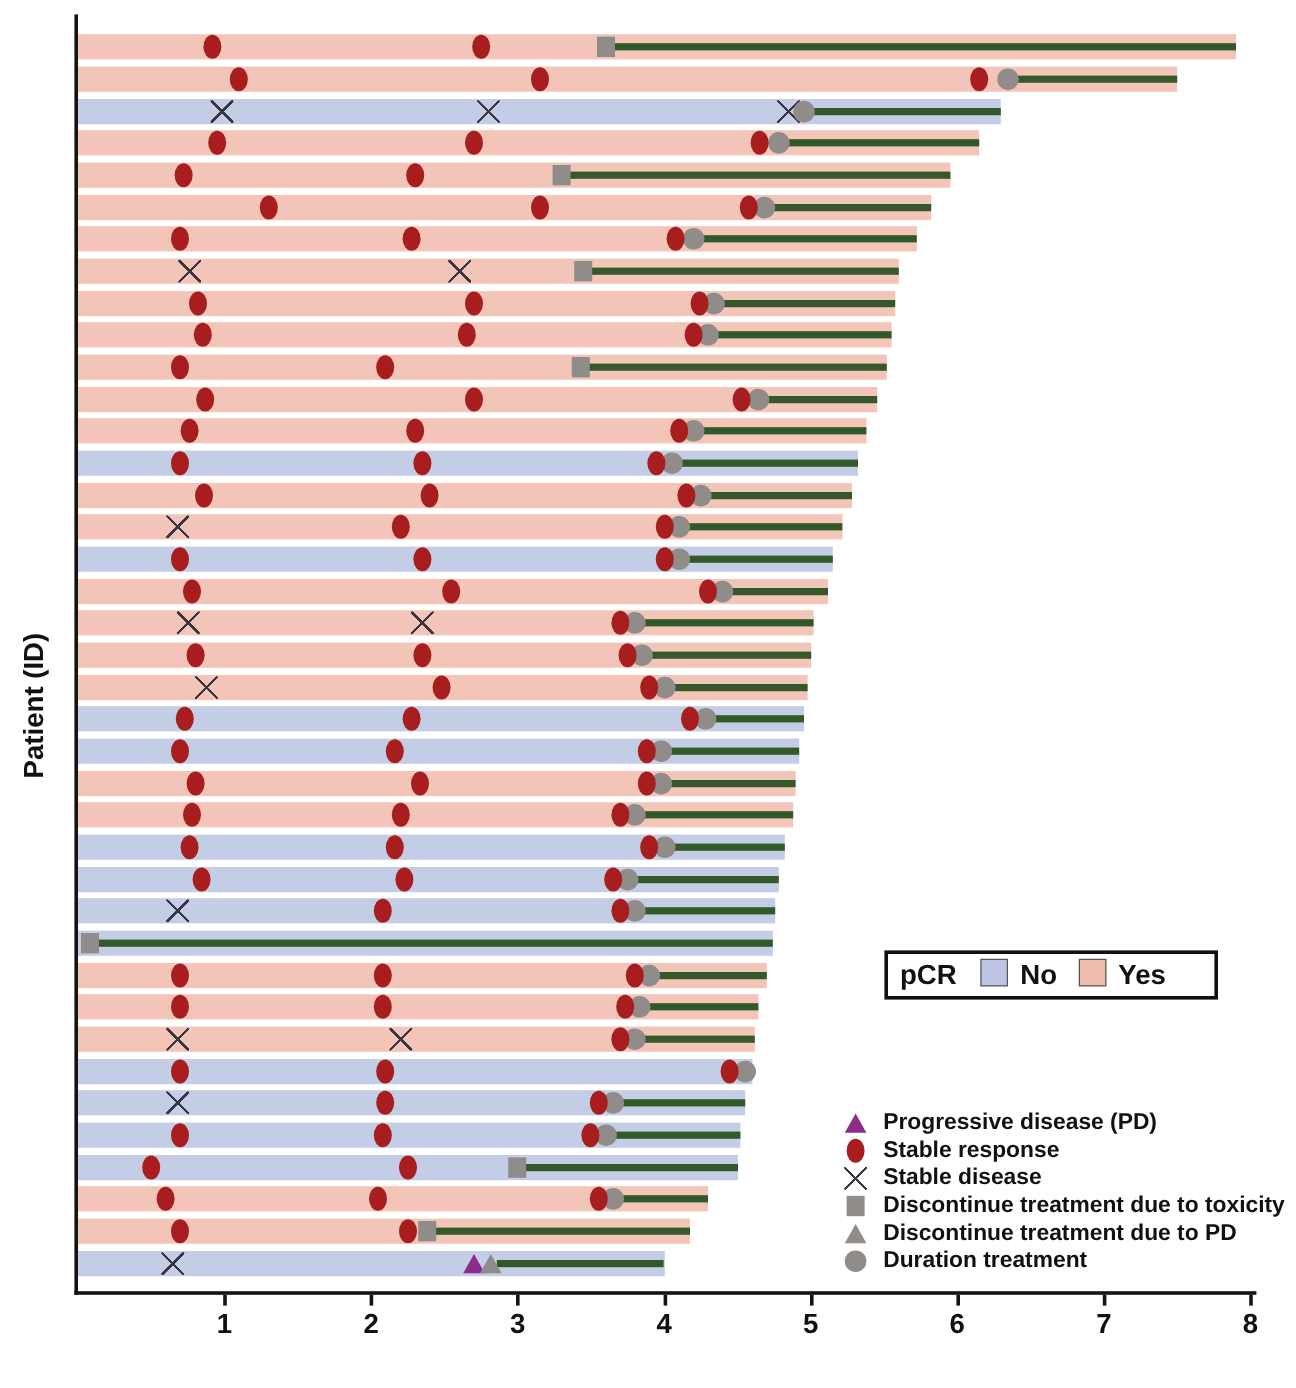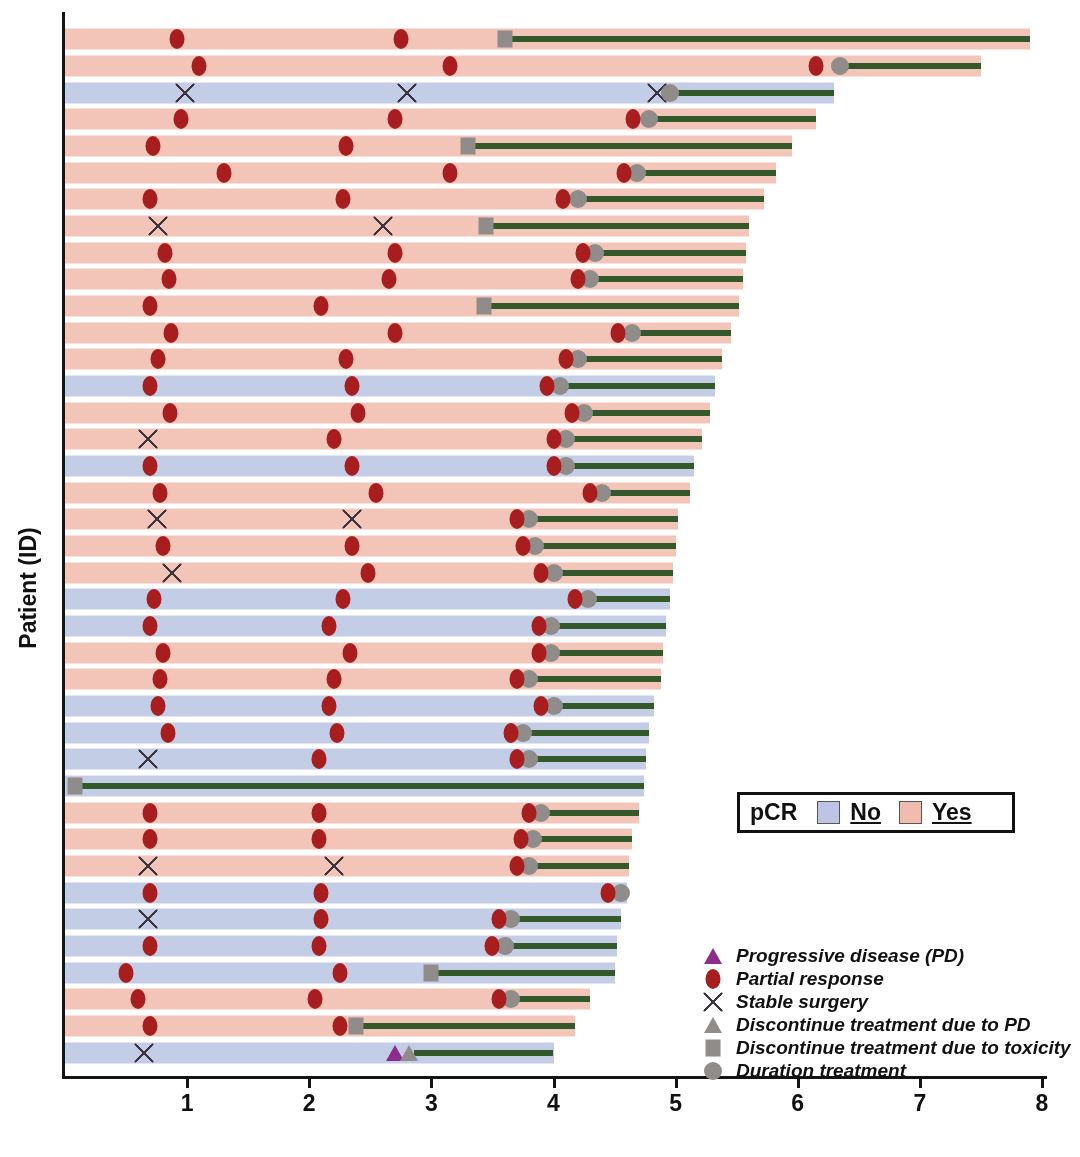--- a/index.html
+++ b/index.html
@@ -28,22 +28,22 @@
   .ticklab{position:absolute;top:1090px;width:40px;margin-left:-20px;text-align:center;
      font-size:23px;font-weight:bold;color:#111;}
   .xlabel{position:absolute;left:65px;top:1120px;width:790px;text-align:center;
      font-size:23px;font-weight:bold;color:#111;}
   .ylabel{position:absolute;left:-36px;top:588px;width:140px;text-align:center;
      transform:translate(-50%,-50%) rotate(-90deg);transform-origin:50% 50%;
      font-size:23px;font-weight:bold;color:#111;white-space:nowrap;margin-left:64px;}
   .pcr-box{position:absolute;left:737px;top:792px;width:252px;height:35px;border:3px solid #111;
      display:flex;align-items:center;gap:12px;padding:0 10px;font-size:23px;font-weight:bold;color:#111;}
   .swatch{display:inline-block;width:21px;height:21px;border:1px solid #555;vertical-align:-3px;}
-  .pcr-item{display:flex;align-items:center;gap:10px;text-decoration:underline;}
-  .mlegend{position:absolute;left:702px;top:944px;width:375px;font-style:italic;}
+  .pcr-item{display:flex;align-items:flex-start;gap:10px;}
+  .mlegend{position:absolute;left:702px;top:924px;width:375px;}
   .mlrow{display:flex;align-items:center;height:23px;gap:12px;}
   .mlicon{position:relative;width:22px;height:22px;flex:0 0 22px;}
   .mlicon .mk{left:50%;}
   .mllab{font-size:19px;font-weight:bold;color:#111;white-space:nowrap;}
 </style>
 </head>
 <body>
 
 <div class="fig" style="--c-yes: #f2c5b8; --c-no: #c4cde6; --c-line: #33592a; --c-pr: #a81e1e; --c-pd: #8c2d8c; --c-gray: #8f8c8a; --c-x: #3b3540; --c-axis: #141414;">
   <div class="ylabel">Patient (ID)</div>
@@ -395,39 +395,39 @@
       <div class="mlrow">
         <div class="mlicon">
           <div class="mk mk-pd"></div>
         </div>
         <div class="mllab">Progressive disease (PD)</div>
       </div>
       <div class="mlrow">
         <div class="mlicon">
           <div class="mk mk-pr"></div>
         </div>
-        <div class="mllab">Partial response</div>
+        <div class="mllab">Stable response</div>
       </div>
       <div class="mlrow">
         <div class="mlicon">
           <div class="mk mk-sd"></div>
         </div>
-        <div class="mllab">Stable surgery</div>
+        <div class="mllab">Stable disease</div>
+      </div>
+      <div class="mlrow">
+        <div class="mlicon">
+          <div class="mk mk-dtox"></div>
+        </div>
+        <div class="mllab">Discontinue treatment due to toxicity</div>
       </div>
       <div class="mlrow">
         <div class="mlicon">
           <div class="mk mk-dpd"></div>
         </div>
         <div class="mllab">Discontinue treatment due to PD</div>
-      </div>
-      <div class="mlrow">
-        <div class="mlicon">
-          <div class="mk mk-dtox"></div>
-        </div>
-        <div class="mllab">Discontinue treatment due to toxicity</div>
       </div>
       <div class="mlrow">
         <div class="mlicon">
           <div class="mk mk-comp"></div>
         </div>
         <div class="mllab">Duration treatment</div>
       </div>
     </div>
 </div>
 

